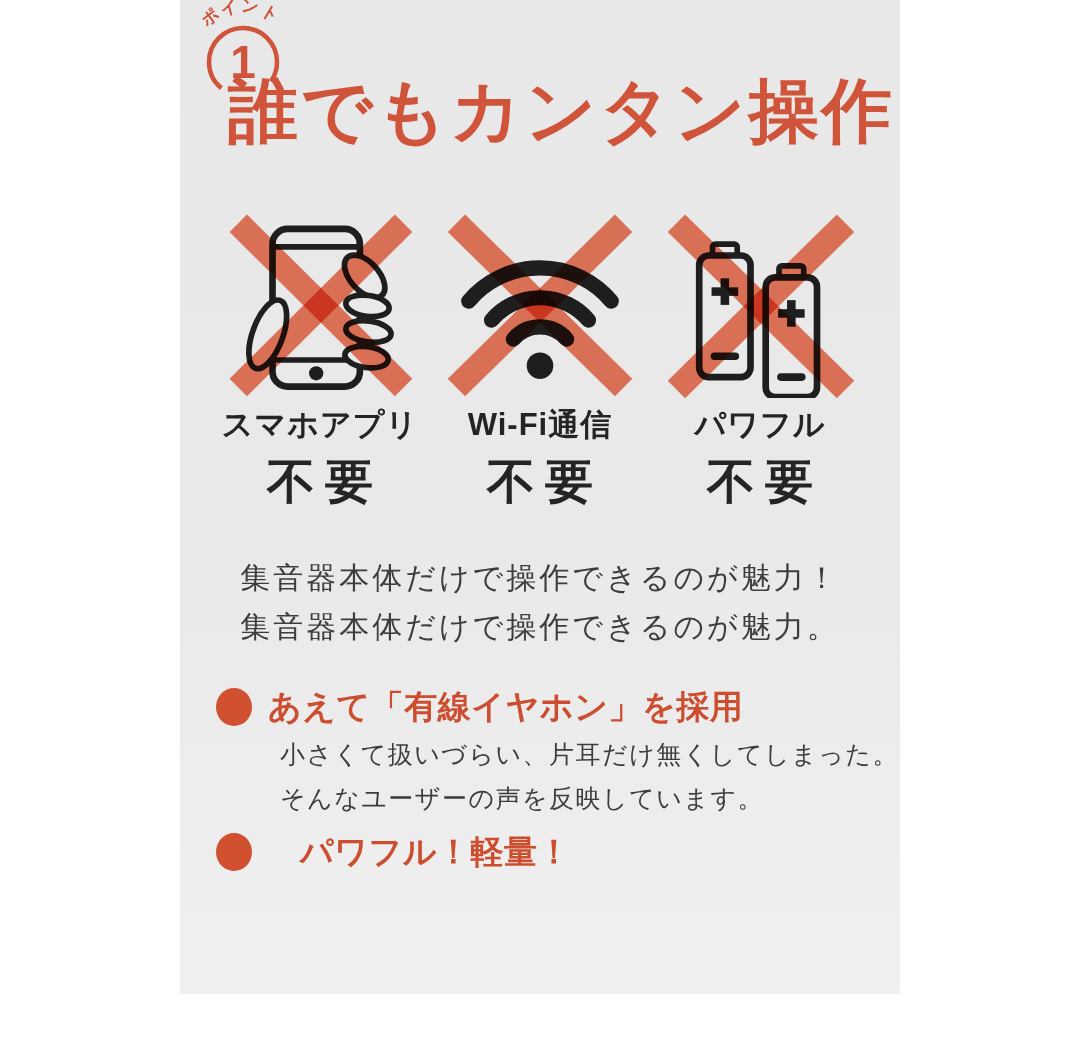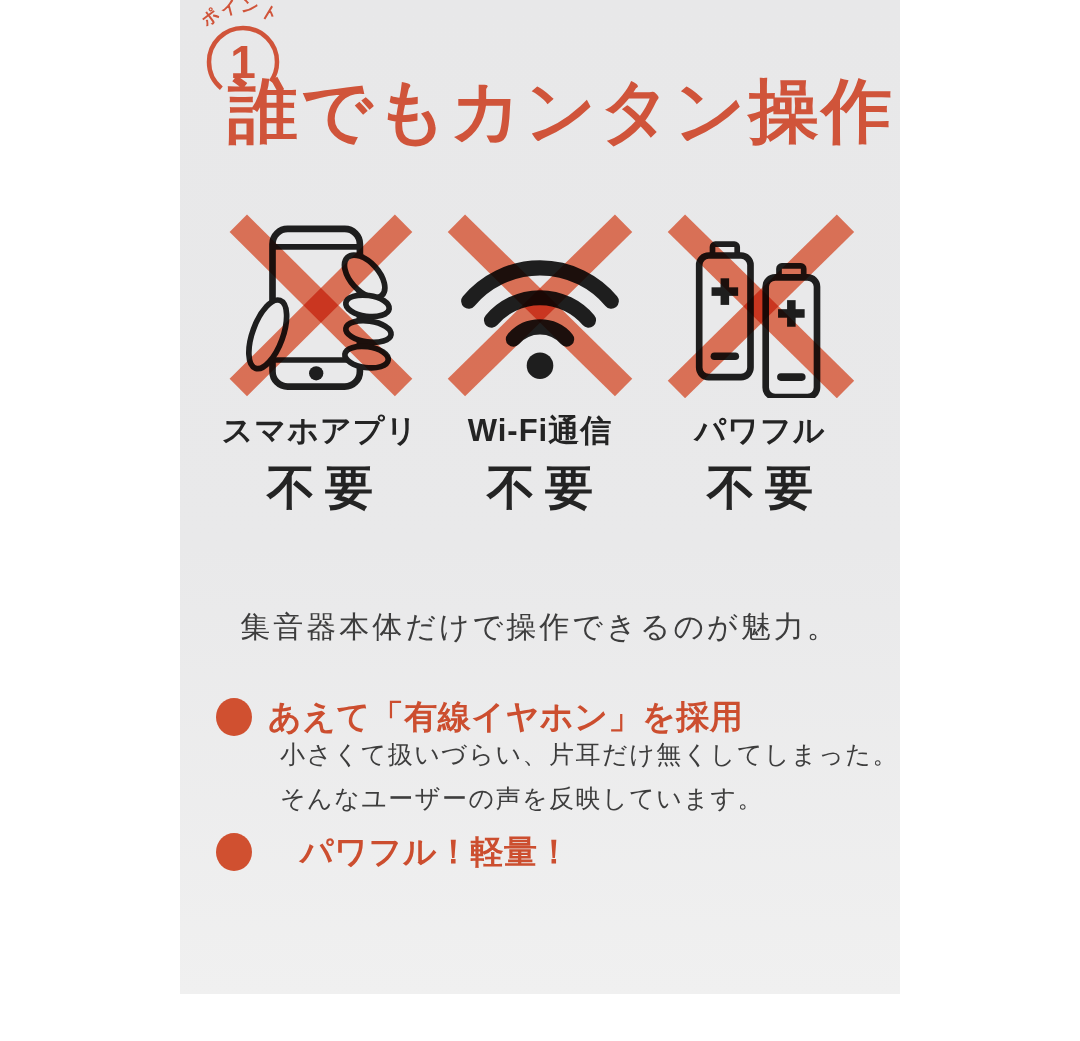--- a/index.html
+++ b/index.html
@@ -27,38 +27,38 @@
     position: absolute; left: 48px; top: 74px;
     font-size: 70px; line-height: 74px; font-weight: 700;
     letter-spacing: 3px; white-space: nowrap;
     color: #d0543a;
   }
 
   
   .features { position: absolute; top: 208px; left: 30px; width: 660px; display: flex; }
   .feature { width: 220px; display: flex; flex-direction: column; align-items: center; }
   .feature svg.icon { width: 190px; height: 190px; display: block; }
-  .f-label { margin-top: 16px; line-height: 34px; font-size: 31px; font-weight: 700; color: #242424; letter-spacing: 1px; white-space: nowrap; }
+  .f-label { margin-top: 10px; line-height: 34px; font-size: 31px; font-weight: 700; color: #242424; letter-spacing: 1px; white-space: nowrap; }
   .f-value { margin-top: 14px; line-height: 52px; font-size: 48px; font-weight: 700; color: #242424; letter-spacing: 10px; padding-left: 10px; white-space: nowrap; }
 
   .ink { stroke: #1e1e1e; fill: none; }
   .ink-fill { fill: #1e1e1e; }
   .bgfill { fill: #e9e9ea; }
   .cross { stroke: #ee7b5e; stroke-width: 26; mix-blend-mode: multiply; }
 
   .desc {
     position: absolute; top: 553px; left: 0; width: 720px;
     text-align: center; font-size: 30px; line-height: 49px;
     letter-spacing: 3px; color: #3d3d3d; white-space: nowrap;
   }
 
   .point-head { position: absolute; left: 36px; height: 44px; display: flex; align-items: center; }
   .point-head .dot { width: 36px; height: 38px; border-radius: 50%; background: #d05030; flex: none; }
   .point-head .pt { margin-left: 16px; font-size: 33px; font-weight: 700; color: #cc4e2f; letter-spacing: 0.5px; white-space: nowrap; }
-  .ph1 { top: 685px; margin-top: 10px; }
+  .ph1 { top: 685px; }
   .ph2 { top: 830px; gap: 32px; }
 
   .point-body {
     position: absolute; left: 100px; font-size: 25px; line-height: 44px;
     letter-spacing: 1.5px; color: #3d3d3d; white-space: nowrap;
   }
   .pb1 { top: 732px; }
   .pb2 { top: 876px; }
 </style>
 </head>
@@ -127,21 +127,21 @@
           <line class="ink" x1="122" y1="178" x2="144" y2="178" stroke-width="8" stroke-linecap="round"></line>
           <line class="cross" x1="12" y1="16" x2="190" y2="191"></line>
           <line class="cross" x1="190" y1="16" x2="12" y2="191"></line>
         </svg>
         <div class="f-label">パワフル</div>
         <div class="f-value">不要</div>
       </div>
 
     </div>
 
-    <p class="desc"><br><span>集音器本体だけで操作できるのが魅力。</span></p>
+    <p class="desc"><span>集音器本体だけで操作できるのが魅力！</span><br><span>集音器本体だけで操作できるのが魅力。</span></p>
 
     <div class="point-head ph1">
       <span class="dot"></span>
       <span class="pt">あえて「有線イヤホン」を採用</span>
     </div>
     <p class="point-body pb1"><span>小さくて扱いづらい、片耳だけ無くしてしまった。</span><br><span>そんなユーザーの声を反映しています。</span></p>
 
     <div class="point-head ph2">
       <span class="dot"></span>
       <span class="pt">パワフル！軽量！</span>

